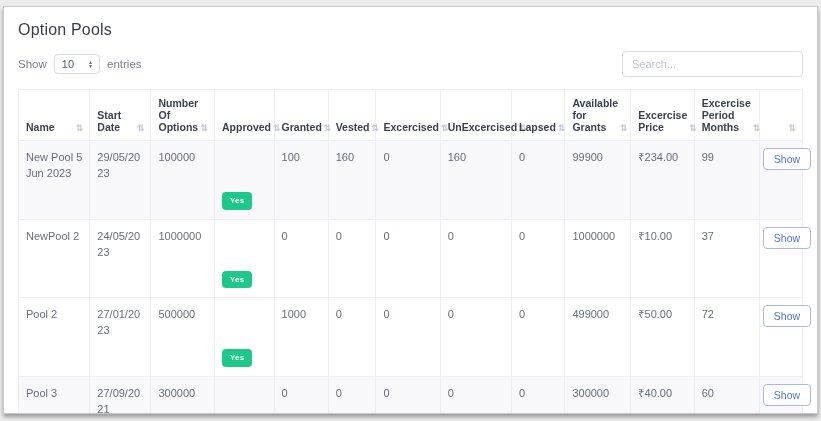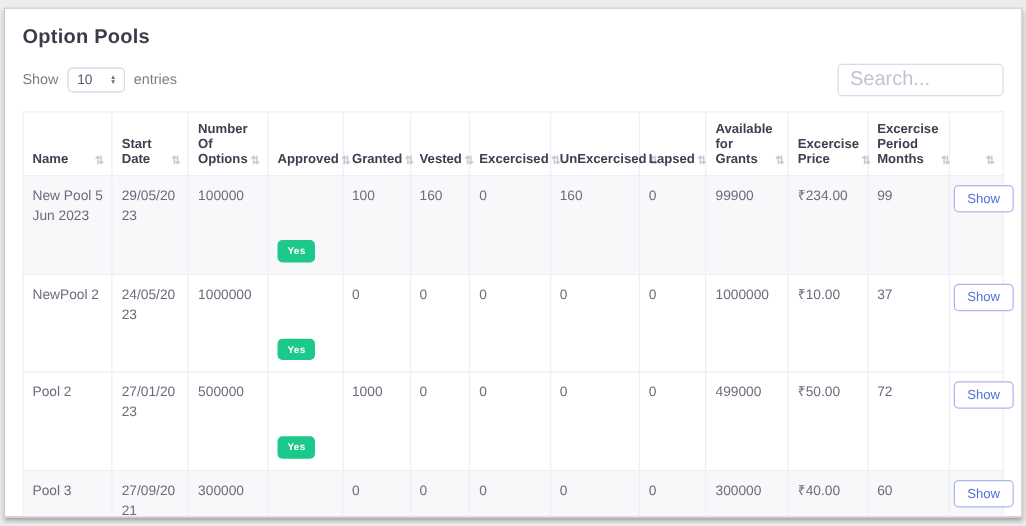--- a/index.html
+++ b/index.html
@@ -13,21 +13,21 @@
   .card {
     position: absolute;
     left: 3px; right: 3px; top: 6px; bottom: 7px;
     background: #ffffff;
     border: 1px solid #c9c9c9;
     box-shadow: 0 3px 4px rgba(0,0,0,0.35);
     padding: 14px 14px 10px 14px;
     overflow: hidden;
   }
   .title-row { display: flex; justify-content: space-between; align-items: flex-start; }
-  .page-title { font-size: 16px; color: #3a3d49; font-weight: 700; letter-spacing: .2px; }
+  .page-title { font-size: 16px; color: #3a3d49; font-weight: 400; letter-spacing: .2px; }
   .btn-new {
     background: #fff;
     border: 1px solid #5b6fd8;
     color: #3f51b5;
     font-size: 11px;
     padding: 5px 11px;
     border-radius: 4px;
     cursor: pointer;
     font-family: inherit;
   }
@@ -40,26 +40,26 @@
     display: inline-flex;
     align-items: center;
     gap: 15px;
     font-size: 11px;
     color: #555a6a;
     background: #fff;
     cursor: pointer;
   }
   .select-arrows { display: inline-flex; flex-direction: column; line-height: 4.5px; font-size: 6px; color: #6b6f7d; }
   .search-input {
-    width: 133px;
+    width: 181px;
     height: 26px;
     border: 1px solid #dadce8;
     border-radius: 4px;
     padding: 0 9px;
-    font-size: 16px;
+    font-size: 11px;
     color: #555a6a;
     outline: none;
     font-family: inherit;
   }
   .search-input::placeholder { color: #c0c3d1; }
   table {
     width: 100%;
     border-collapse: collapse;
     table-layout: fixed;
     margin-top: 12px;

